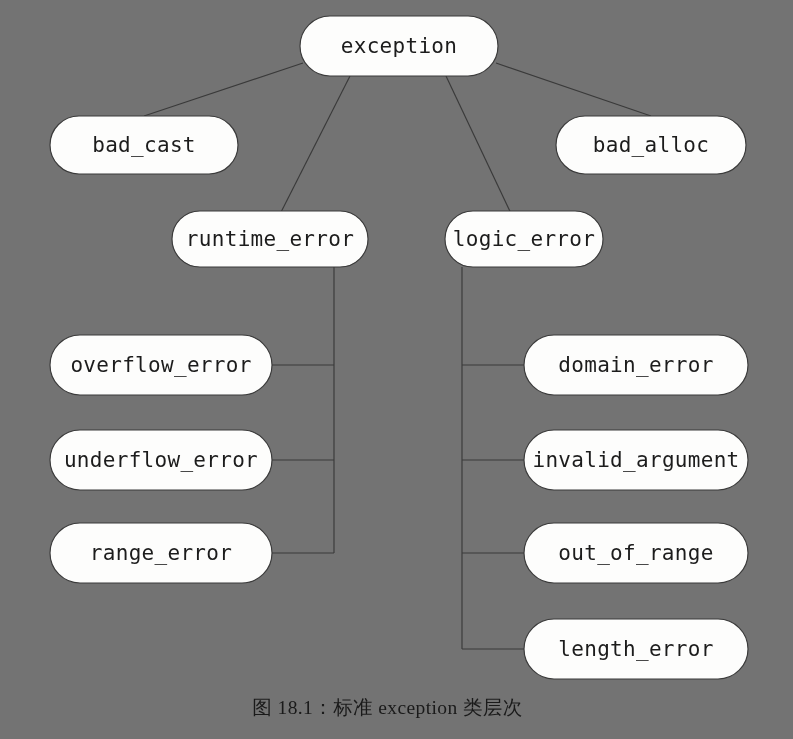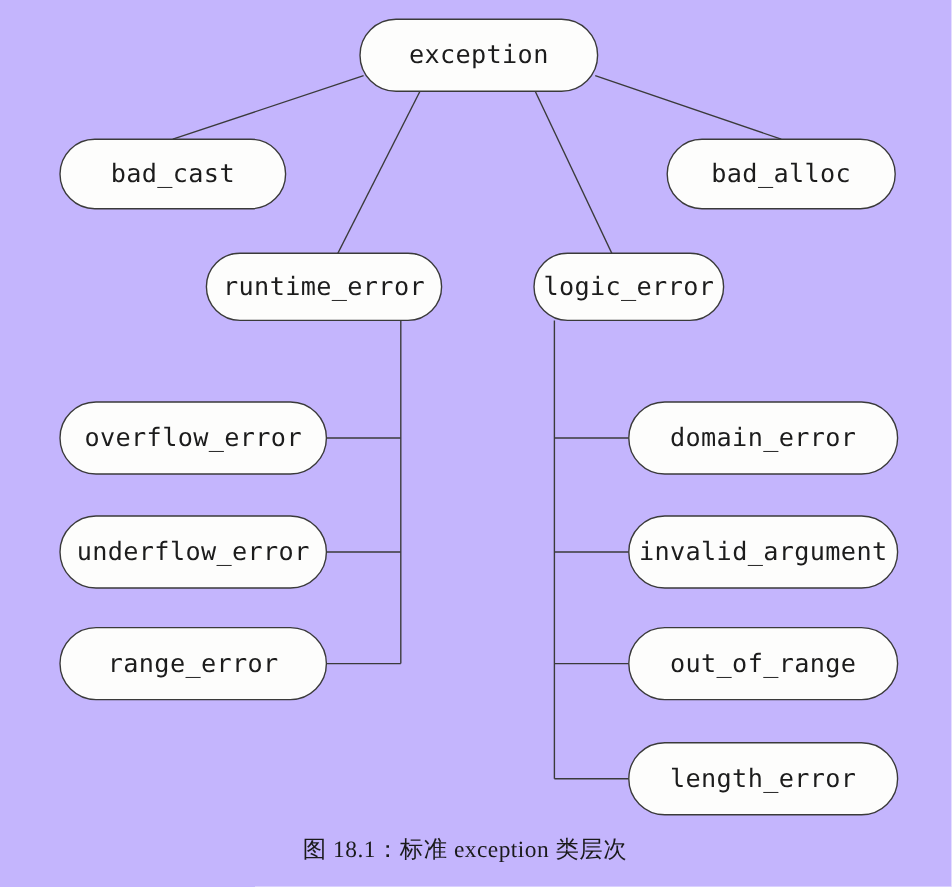--- a/index.html
+++ b/index.html
@@ -4,21 +4,21 @@
 <style>
   html, body {
     margin: 0;
     padding: 0;
     background: #ffffff;
   }
   #page {
     position: relative;
     width: 793px;
     height: 739px;
-    background: #c4b5fd;
+    background: #737373;
     overflow: hidden;
     font-family: "Liberation Serif", serif;
   }
   #diagram {
     position: absolute;
     left: 0;
     top: 0;
     width: 793px;
     height: 739px;
   }

